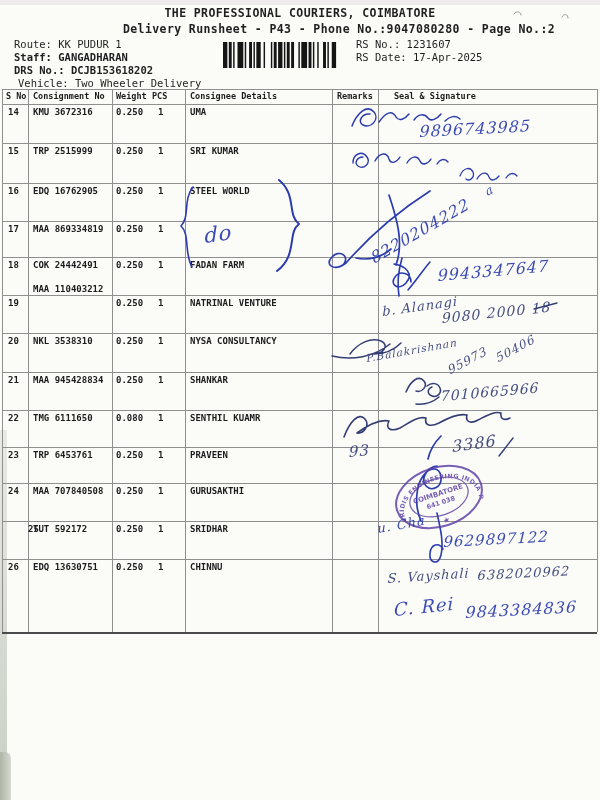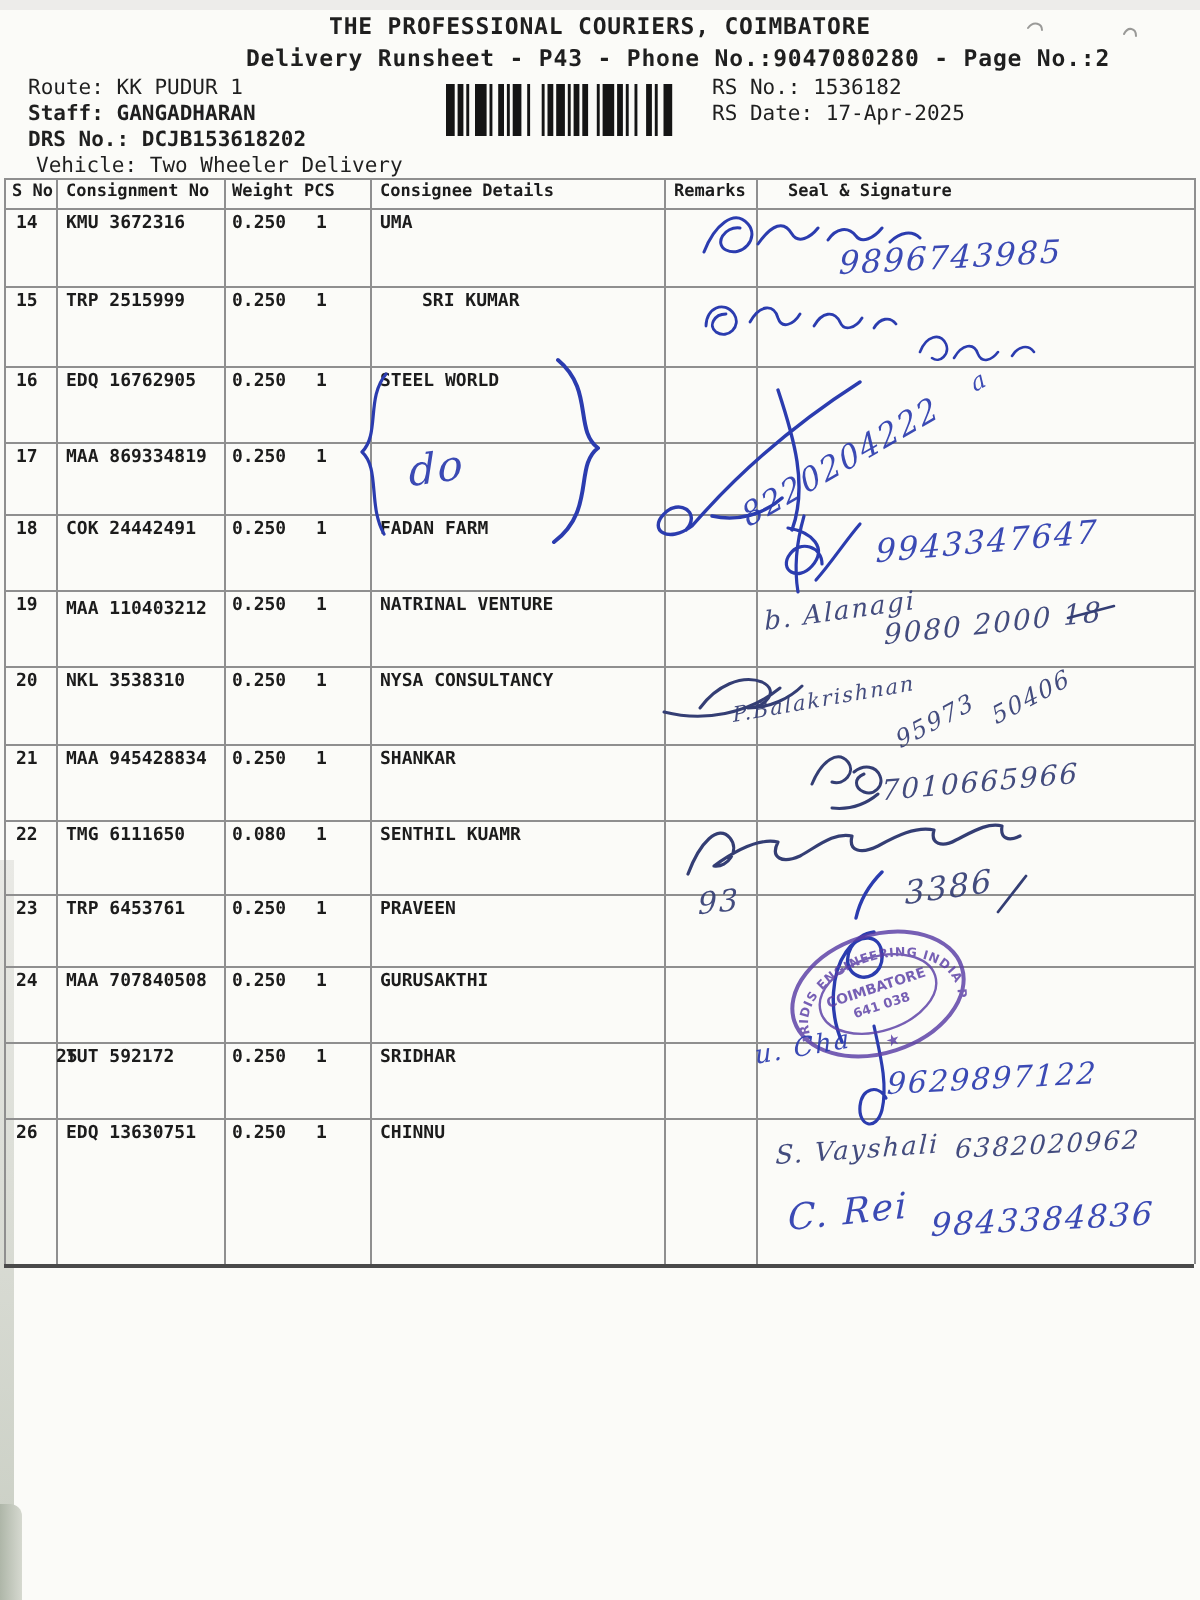--- a/index.html
+++ b/index.html
@@ -32,21 +32,21 @@
   <div class="artifact" style="left:0;top:0;width:600px;height:5px;background:#edecea;"></div>
   <div class="artifact" style="left:0;top:430px;width:7px;height:370px;background:linear-gradient(to bottom,#e9e9e5,#c9cec3);"></div>
   <div class="artifact" style="left:0;top:752px;width:11px;height:48px;background:linear-gradient(to right,#aeb6a8,#d6d9d0);border-radius:0 6px 0 0;"></div>
 
   <div class="print title" style="left:0;top:6px;">THE PROFESSIONAL COURIERS, COIMBATORE</div>
   <div class="print title" style="left:0;top:22px;margin-left:39px;">Delivery Runsheet - P43 - Phone No.:9047080280 - Page No.:2</div>
   <div class="print meta" style="left:14px;top:38px;">Route: KK PUDUR 1</div>
   <div class="print meta bold" style="left:14px;top:51px;">Staff: GANGADHARAN</div>
   <div class="print meta bold" style="left:14px;top:64px;">DRS No.: DCJB153618202</div>
   <div class="print meta" style="left:18px;top:77px;">Vehicle: Two Wheeler Delivery</div>
-  <div class="print meta" style="left:356px;top:38px;">RS No.: 1536182</div>
+  <div class="print meta" style="left:356px;top:38px;">RS No.: 1231607</div>
   <div class="print meta" style="left:356px;top:51px;">RS Date: 17-Apr-2025</div>
 
   <svg width="600" height="800">
     <g id="barcode-bars">
         <rect x="223" y="42" width="4.35" height="26" fill="#151515"></rect>
         <rect x="228.79999999999998" y="42" width="2.9" height="26" fill="#151515"></rect>
         <rect x="233.14999999999998" y="42" width="1.45" height="26" fill="#151515"></rect>
         <rect x="237.49999999999997" y="42" width="5.8" height="26" fill="#151515"></rect>
         <rect x="244.74999999999997" y="42" width="1.45" height="26" fill="#151515"></rect>
         <rect x="249.09999999999997" y="42" width="2.9" height="26" fill="#151515"></rect>
@@ -102,38 +102,38 @@
       <div class="hcell" style="left: 394px; top: 91px;">Seal &amp; Signature</div>
       <div class="cell" style="left: 8px; top: 107px;">14</div>
       <div class="cell" style="left: 33px; top: 107px;">KMU 3672316</div>
       <div class="cell" style="left: 116px; top: 107px;">0.250</div>
       <div class="cell" style="left: 158px; top: 107px;">1</div>
       <div class="cell" style="left: 190px; top: 107px;">UMA</div>
       <div class="cell" style="left: 8px; top: 146px;">15</div>
       <div class="cell" style="left: 33px; top: 146px;">TRP 2515999</div>
       <div class="cell" style="left: 116px; top: 146px;">0.250</div>
       <div class="cell" style="left: 158px; top: 146px;">1</div>
-      <div class="cell" style="left: 190px; top: 146px; margin-left: 21px;">SRI KUMAR</div>
+      <div class="cell" style="left: 190px; top: 146px;">SRI KUMAR</div>
       <div class="cell" style="left: 8px; top: 186px;">16</div>
       <div class="cell" style="left: 33px; top: 186px;">EDQ 16762905</div>
       <div class="cell" style="left: 116px; top: 186px;">0.250</div>
       <div class="cell" style="left: 158px; top: 186px;">1</div>
       <div class="cell" style="left: 190px; top: 186px;">STEEL WORLD</div>
       <div class="cell" style="left: 8px; top: 224px;">17</div>
       <div class="cell" style="left: 33px; top: 224px;">MAA 869334819</div>
       <div class="cell" style="left: 116px; top: 224px;">0.250</div>
       <div class="cell" style="left: 158px; top: 224px;">1</div>
       <div class="cell" style="left: 190px; top: 224px;"></div>
       <div class="cell" style="left: 8px; top: 260px;">18</div>
       <div class="cell" style="left: 33px; top: 260px;">COK 24442491</div>
       <div class="cell" style="left: 116px; top: 260px;">0.250</div>
       <div class="cell" style="left: 158px; top: 260px;">1</div>
       <div class="cell" style="left: 190px; top: 260px;">FADAN FARM</div>
       <div class="cell" style="left: 8px; top: 298px;">19</div>
-      <div class="cell" style="left: 33px; top: 300px;">MAA 110403212</div>
+      <div class="cell" style="left: 33px; top: 284px;">MAA 110403212</div>
       <div class="cell" style="left: 116px; top: 298px;">0.250</div>
       <div class="cell" style="left: 158px; top: 298px;">1</div>
       <div class="cell" style="left: 190px; top: 298px;">NATRINAL VENTURE</div>
       <div class="cell" style="left: 8px; top: 336px;">20</div>
       <div class="cell" style="left: 33px; top: 336px;">NKL 3538310</div>
       <div class="cell" style="left: 116px; top: 336px;">0.250</div>
       <div class="cell" style="left: 158px; top: 336px;">1</div>
       <div class="cell" style="left: 190px; top: 336px;">NYSA CONSULTANCY</div>
       <div class="cell" style="left: 8px; top: 375px;">21</div>
       <div class="cell" style="left: 33px; top: 375px; text-align: center;">MAA 945428834</div>

